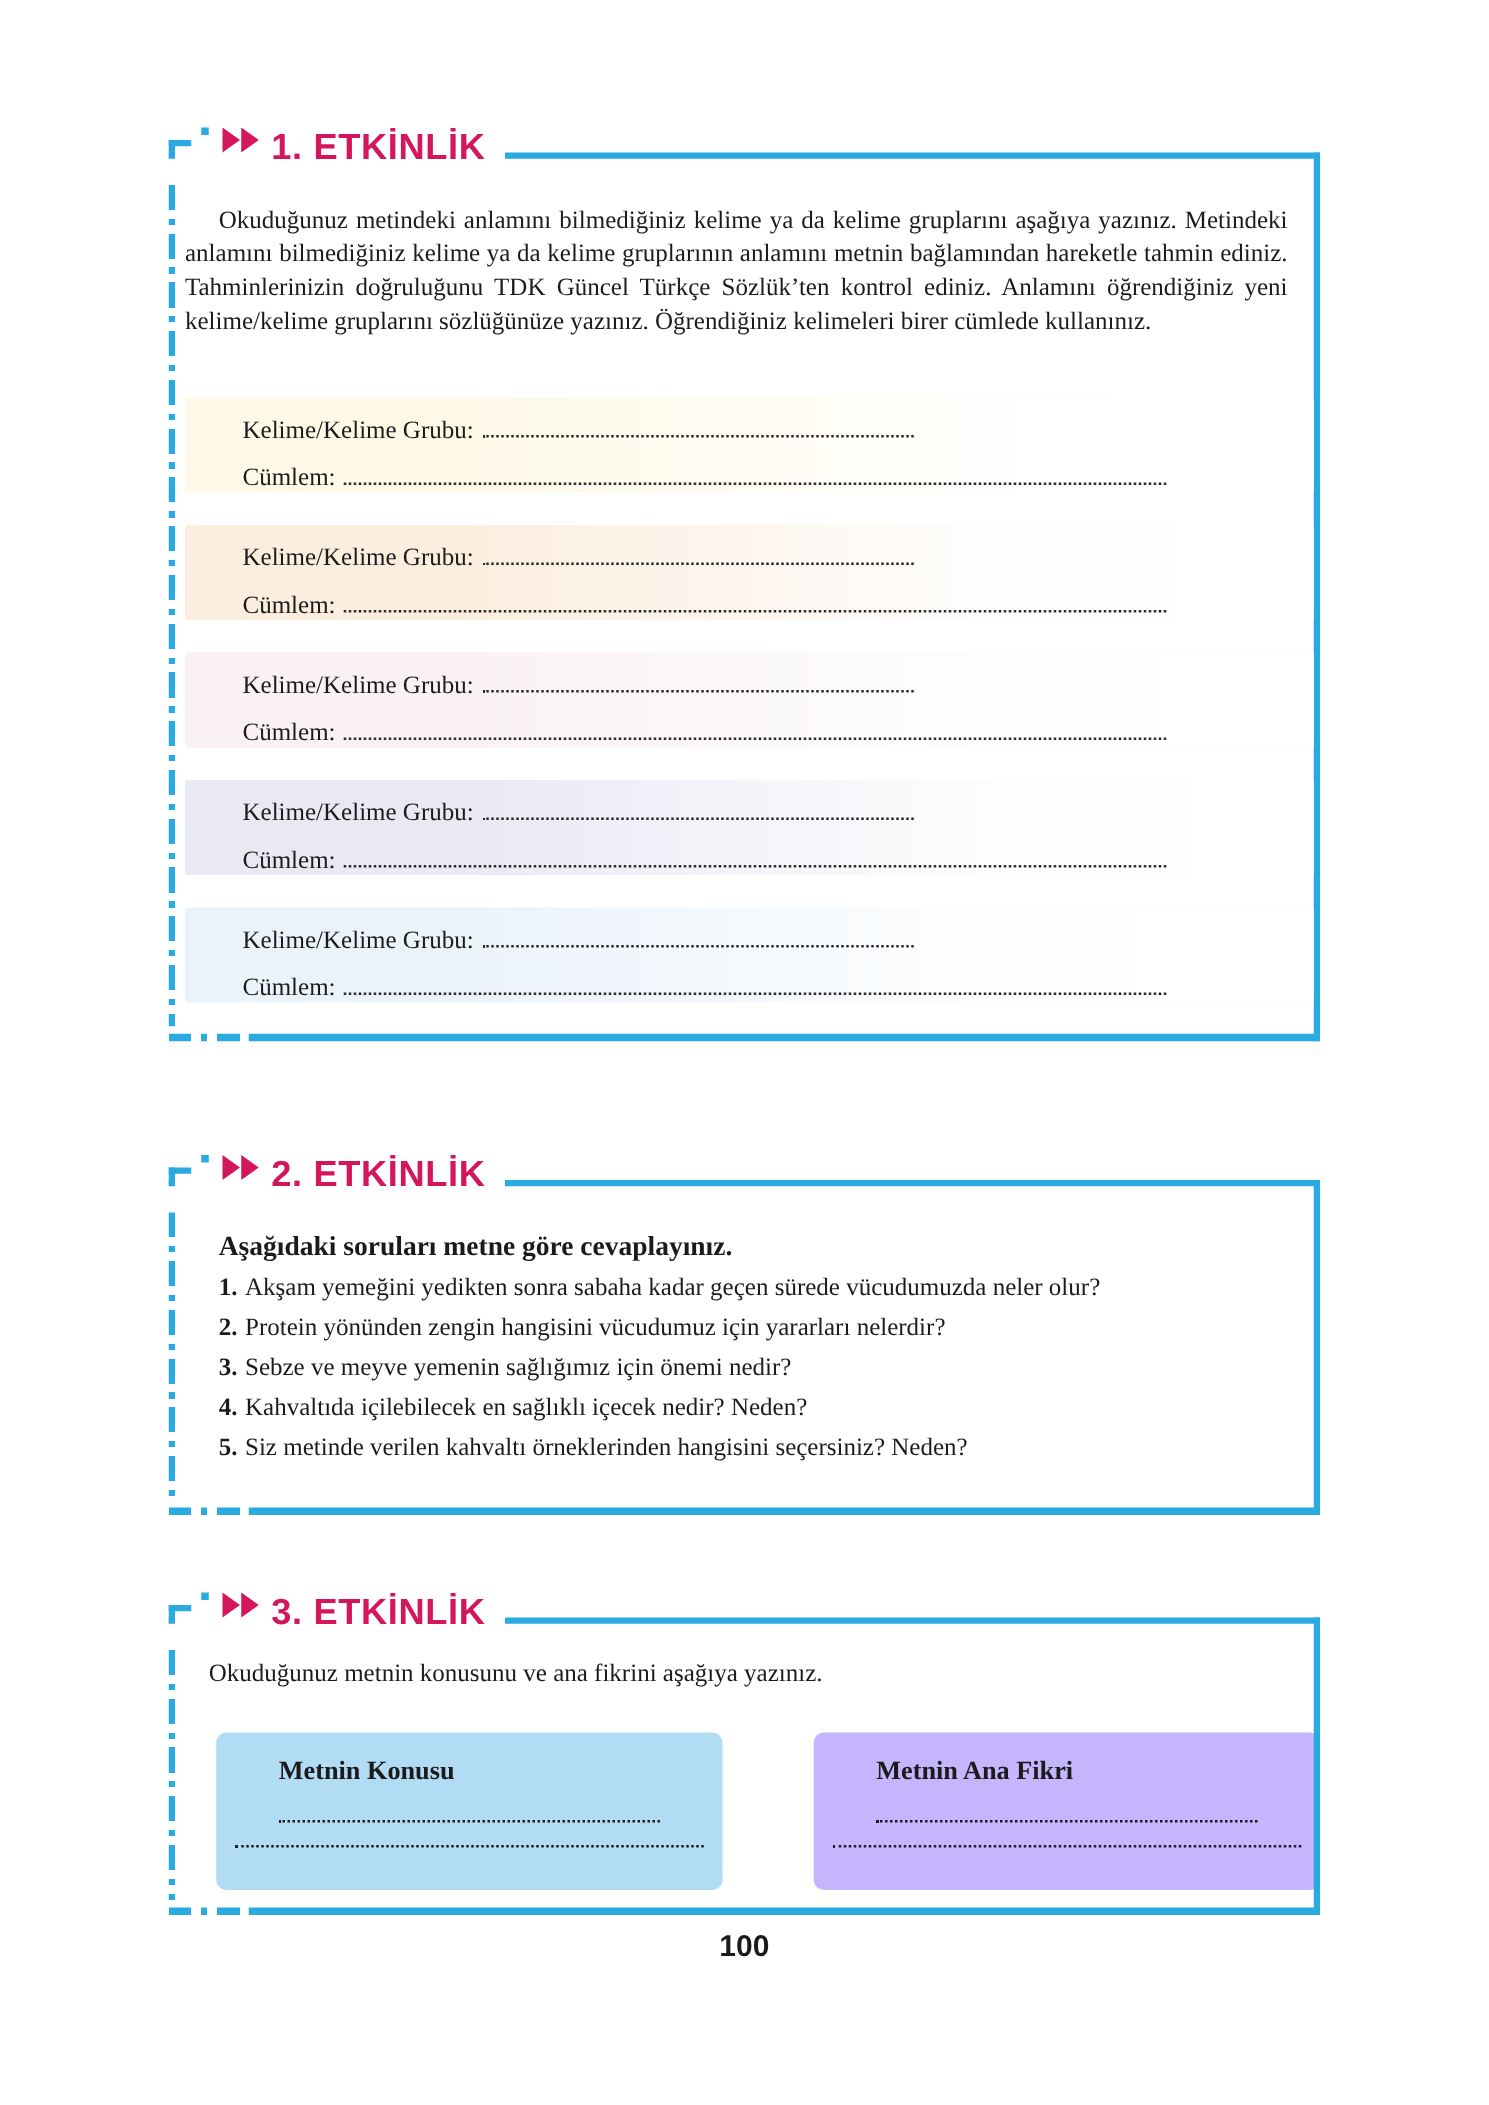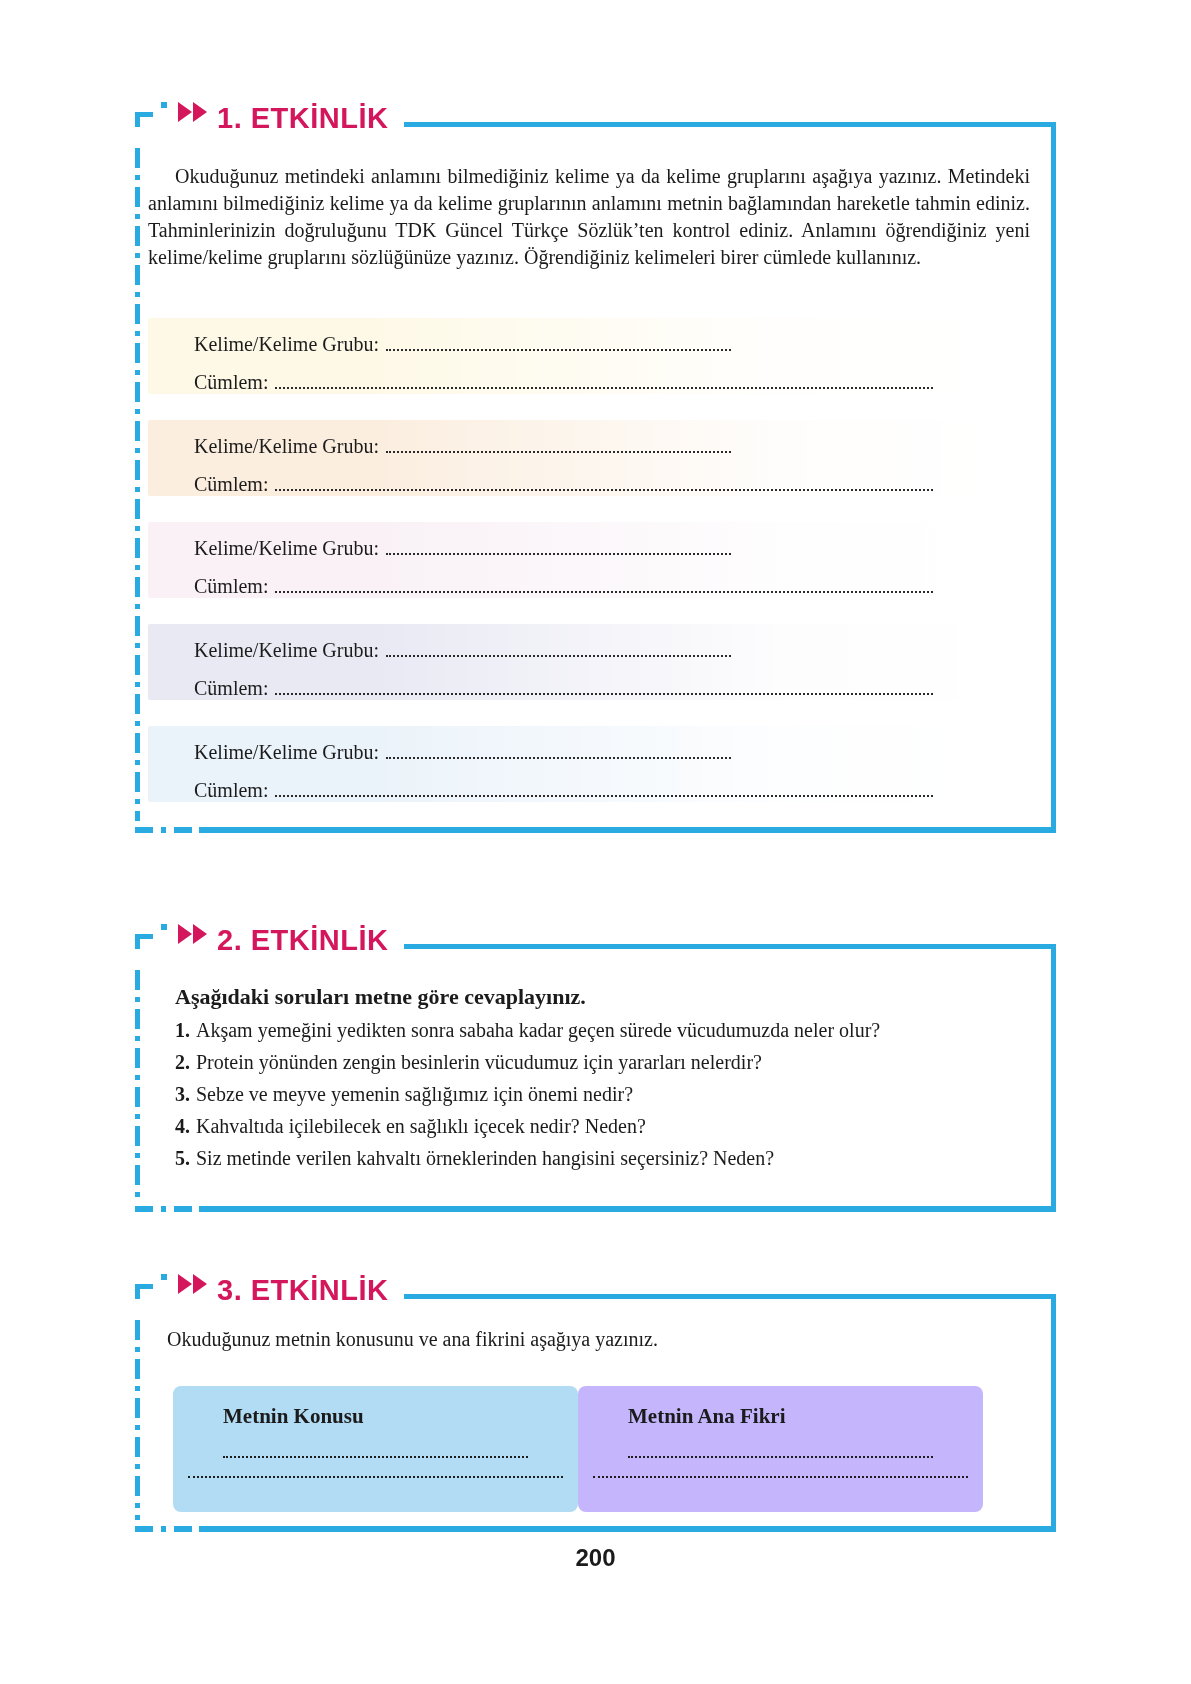--- a/index.html
+++ b/index.html
@@ -102,21 +102,21 @@
   #act2 .body { padding: 18px 22px 38px 40px; }
   .bold-intro { font-size: 22px; line-height: 30px; font-weight: bold; }
   .q-list { list-style: none; margin-top: 2px; }
   .q { font-size: 20px; line-height: 32px; white-space: nowrap; }
   .qnum { font-weight: bold; margin-right: 6px; }
 
   
   #act3 { margin-top: 62px; }
   #act3 .body { padding: 10px 0 20px 0; }
   .intro-plain { margin-left: 32px; font-size: 20px; line-height: 30px; }
-  .bluebox-row { display: flex; margin: 32px 0 0 38px; }
+  .bluebox-row { display: flex; gap: 40px; margin: 32px 0 0 38px; justify-content: space-between; }
   .bluebox {
     width: 405px; height: 126px;
     border-radius: 8px;
     padding-top: 18px;
   }
   .bluebox-title {
     font-size: 21px; font-weight: bold; line-height: 24px;
     padding-left: 50px;
   }
   .bluebox-line { border-bottom: 2.6px dotted #1d1d1d; height: 0; }
@@ -210,21 +210,21 @@
       <span class="hdot"></span>
       <span class="arrow first"></span>
       <span class="arrow second"></span>
       <h2 class="activity-title">2. ETKİNLİK</h2>
     </div>
 
     <div class="body">
       <p class="bold-intro">Aşağıdaki soruları metne göre cevaplayınız.</p>
       <ul class="q-list">
         <li class="q"><span class="qnum">1.</span><span>Akşam yemeğini yedikten sonra sabaha kadar geçen sürede vücudumuzda neler olur?</span></li>
-        <li class="q"><span class="qnum">2.</span><span>Protein yönünden zengin besinlerin vücudumuz için yararları nelerdir?</span></li>
+        <li class="q"><span class="qnum">2.</span><span>Protein yönünden zengin hangisini vücudumuz için yararları nelerdir?</span></li>
         <li class="q"><span class="qnum">3.</span><span>Sebze ve meyve yemenin sağlığımız için önemi nedir?</span></li>
         <li class="q"><span class="qnum">4.</span><span>Kahvaltıda içilebilecek en sağlıklı içecek nedir? Neden?</span></li>
         <li class="q"><span class="qnum">5.</span><span>Siz metinde verilen kahvaltı örneklerinden hangisini seçersiniz? Neden?</span></li>
       </ul>
     </div>
   </section>
 
   <section class="activity" id="act3">
     <div class="frame"></div>
     <div class="left-dashes"></div>
@@ -250,16 +250,16 @@
         <div class="bluebox" style="background-color: #c4b5fd;">
           <div class="bluebox-title">Metnin Ana Fikri</div>
           <div class="bluebox-line l1"></div>
           <div class="bluebox-line l2"></div>
         </div>
       </div>
     </div>
   </section>
 
   <div class="footer">
-    <span class="page-number">200</span>
+    <span class="page-number">100</span>
   </div>
 
 </div>
 
 </body></html>

